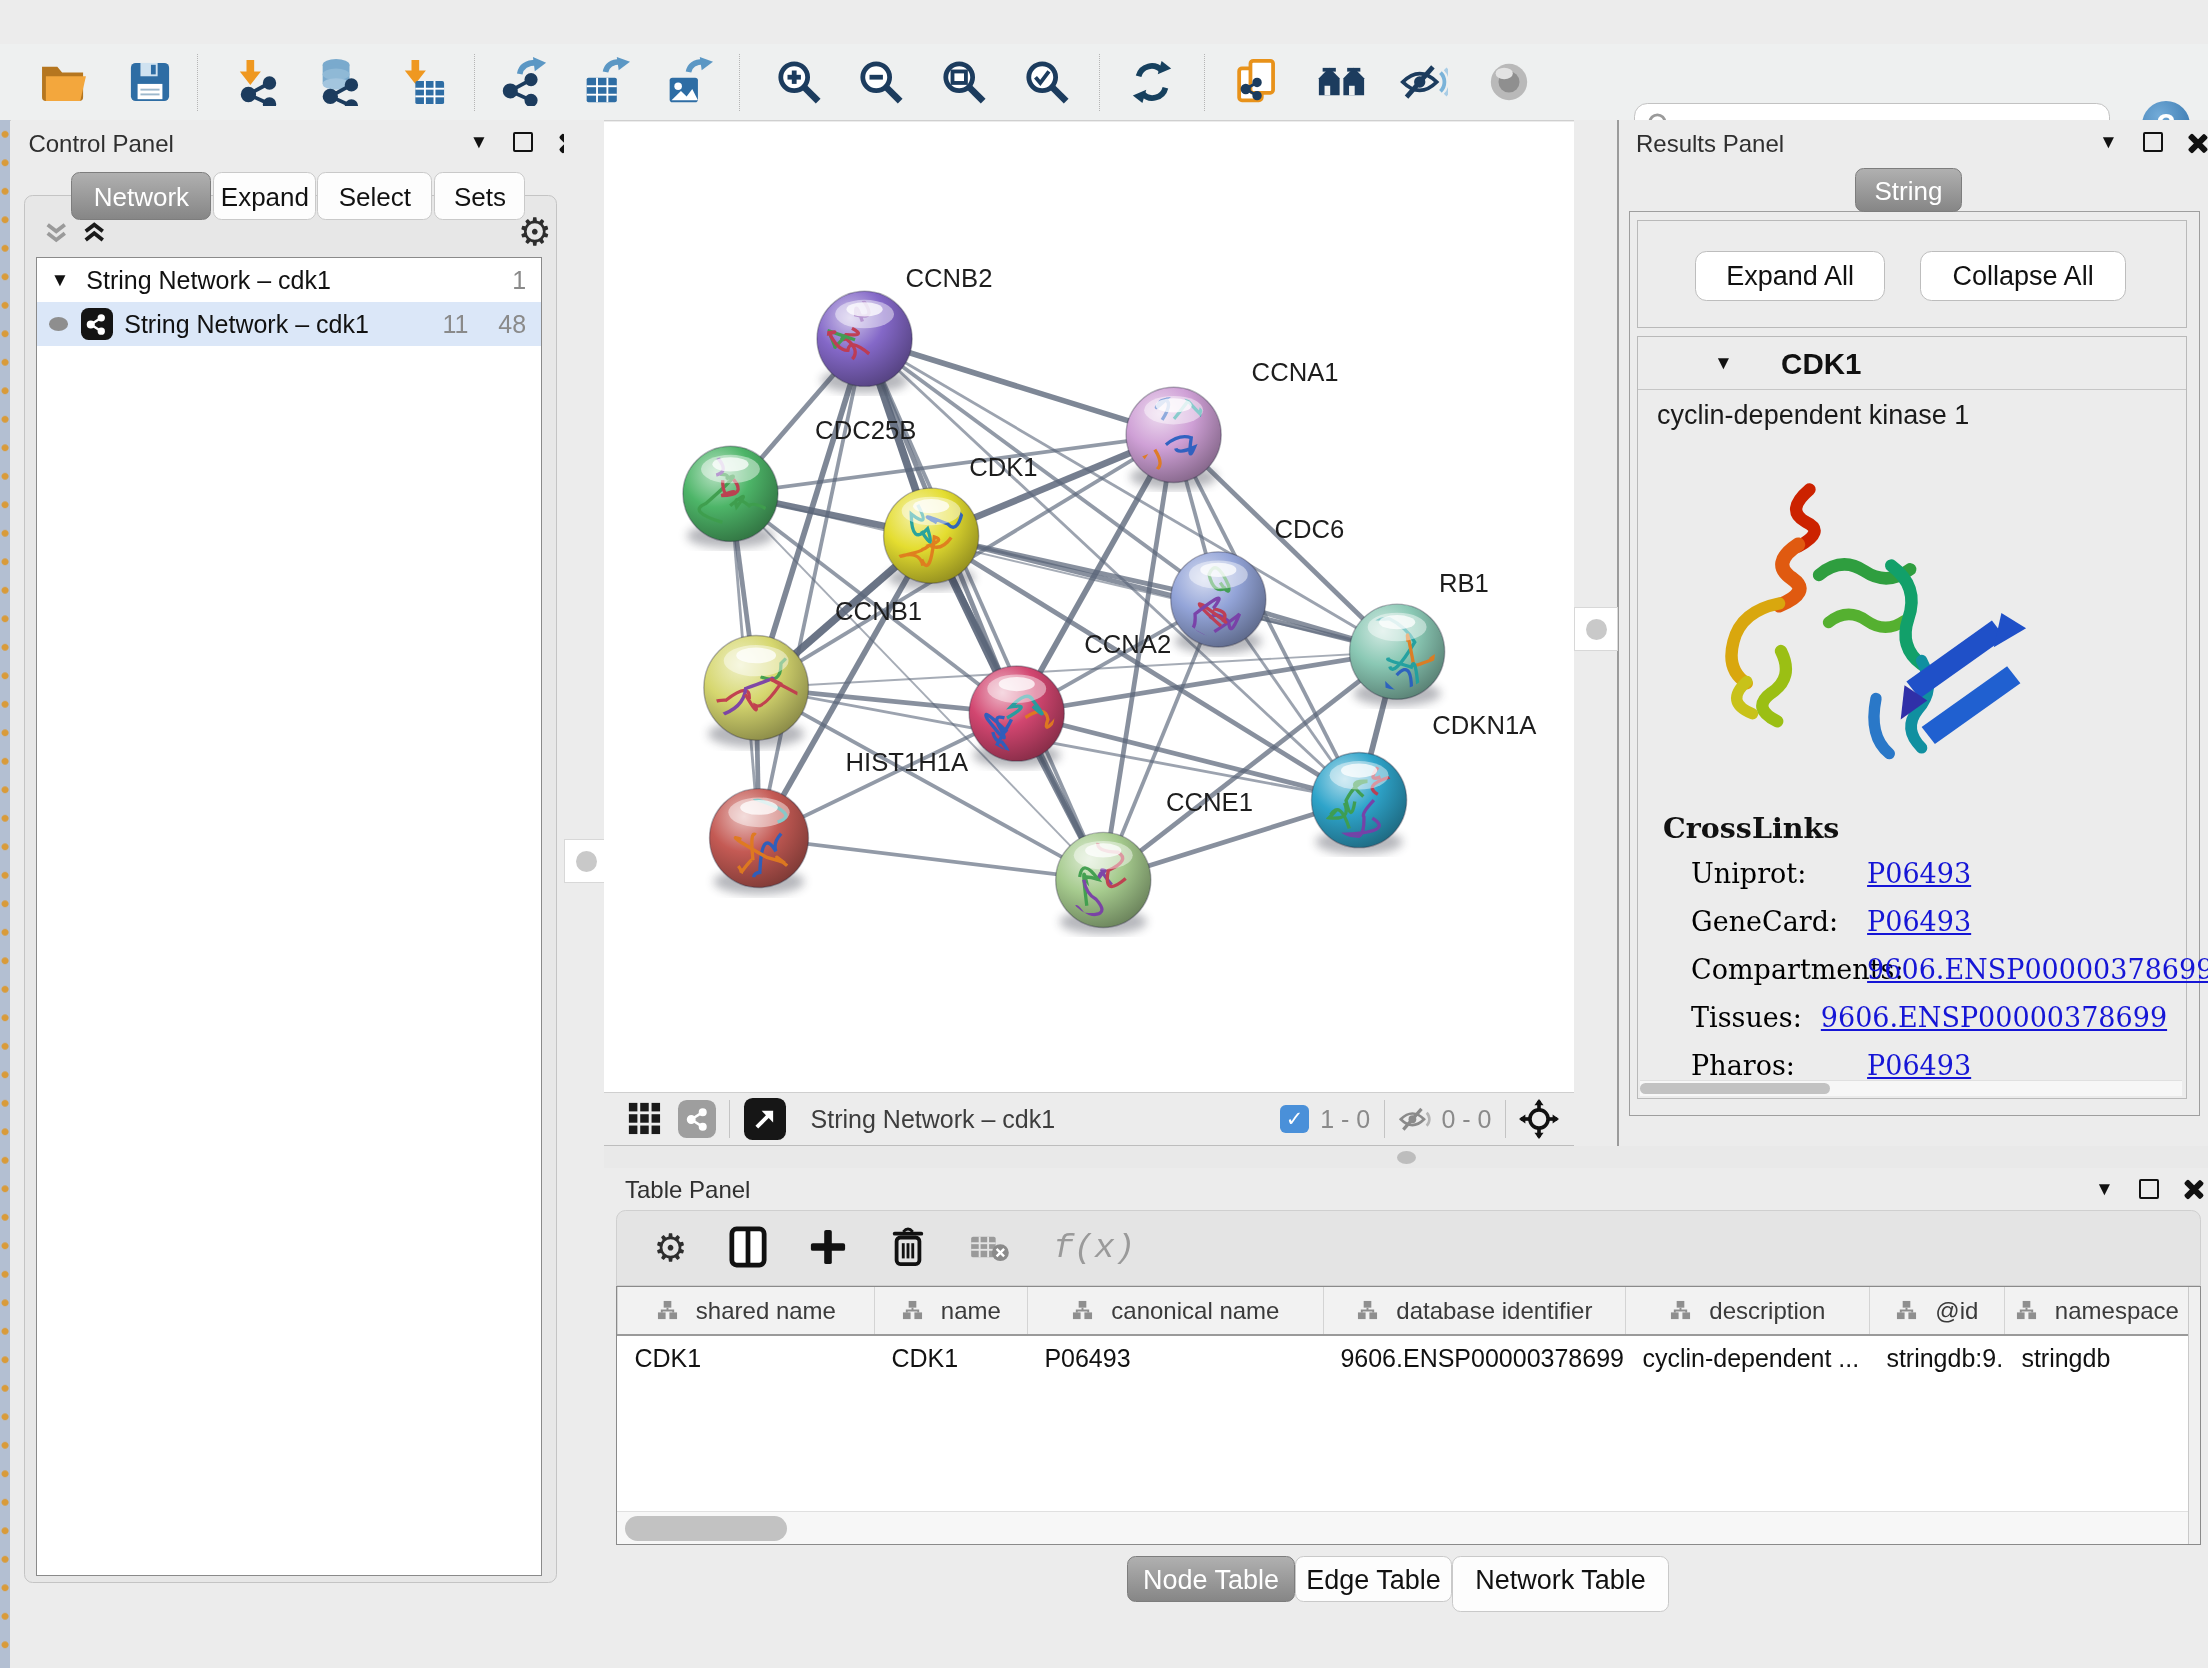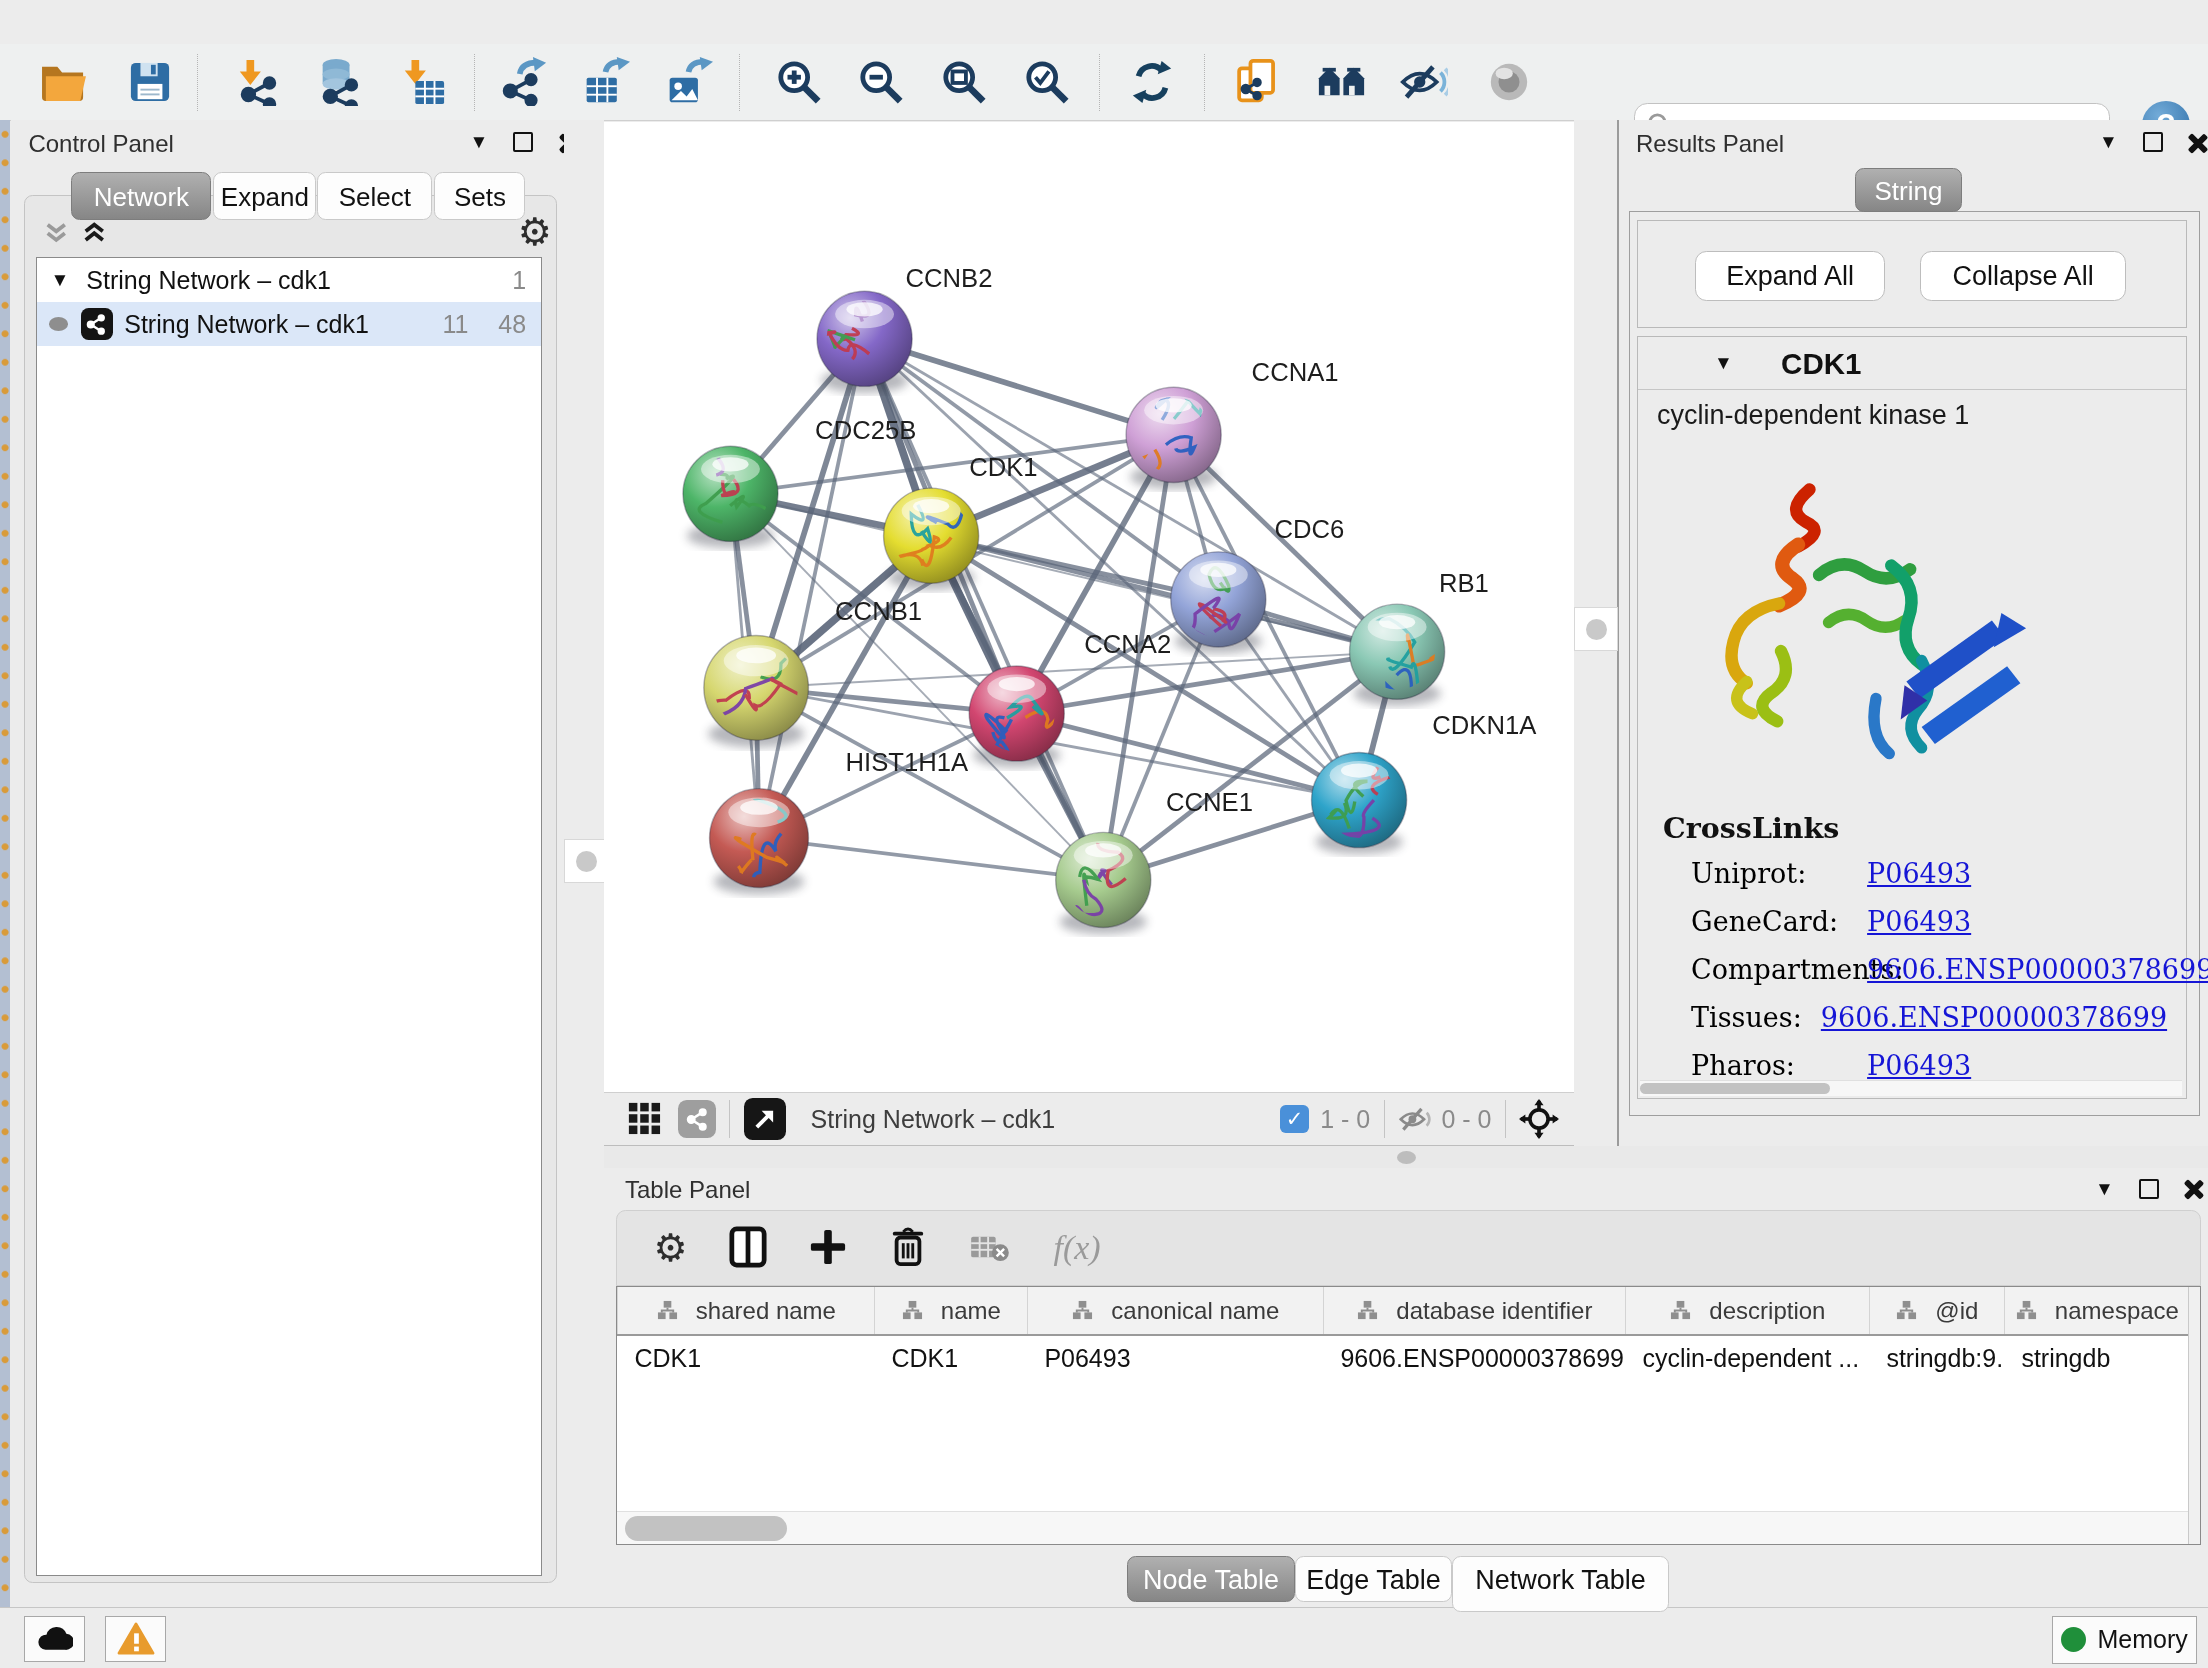--- a/index.html
+++ b/index.html
@@ -51,21 +51,21 @@
   .thdr{display:flex;background:#f2f2f2;border-bottom:2.9px solid #9a9a9a;height:49px;box-sizing:border-box;}
   .thcell{display:flex;align-items:center;justify-content:center;gap:18px;font-size:24px;color:#3a3a3a;border-left:1px solid #d4d4d4;box-sizing:border-box;overflow:hidden;white-space:nowrap;}
   .trowdata{display:flex;height:44px;}
   .tdcell{font-size:25px;color:#111;padding-left:17px;display:flex;align-items:center;box-sizing:border-box;overflow:hidden;white-space:nowrap;}
   .scrtrack{background:#f7f7f7;border-top:1px solid #e0e0e0;}
   .scrthumb{background:#c2c2c2;border-radius:13.3px;cursor:pointer;}
   
   .statusbar{left:0;top:1607px;width:2208px;height:61px;background:#ececec;border-top:1px solid #c6c6c6;}
   .sbtn{background:#fbfbfb;border:1.9px solid #a8a8a8;display:flex;align-items:center;justify-content:center;cursor:pointer;}
   .gear{font-size:38px;color:#2d2d2d;line-height:1;cursor:pointer;font-family:"DejaVu Sans",sans-serif;}
-  .fx{font-family:Liberation Serif, serif;font-style:italic;font-size:34px;color:#9a9a9a;}
+  .fx{font-family:Liberation Mono, monospace;font-style:italic;font-size:34px;color:#9a9a9a;}
   text.nodelabel{font-family:"Liberation Sans",sans-serif;font-size:27px;fill:#1d1d1d;}
 </style>
 </head>
 <body>
 
 <div id="app">
 
 
   <div class="abs toolbar">
     <div class="abs tbi" style="left:37px;">
@@ -898,33 +898,15 @@
       <div class="abs scrtrack" style="left:0;bottom:0;width:1571px;height:32px;">
         <div class="scrthumb" style="width:162px;height:25px;margin:3.8px 0 0 7.6px;"></div>
       </div>
       <div class="abs" style="right:0;top:0;width:11.4px;height:100%;background:#f0f0f0;border-left:1px solid #c9c9c9;"></div>
     </div>
     <div class="abs tab sel" style="left:523px;top:388px;width:168px;height:46px;line-height:46px;font-size:27px;">Node Table</div>
     <div class="abs tab" style="left:691px;top:388px;width:157px;height:46px;line-height:46px;font-size:27px;">Edge Table</div>
     <div class="abs tab" style="left:848px;top:388px;width:217px;height:56px;line-height:46px;font-size:27px;">Network Table</div>
   </div>
 
-  <div class="abs statusbar">
-    <div class="sbtn abs" style="left:24px;top:7.6px;width:59px;height:44px;">
-      <svg width="36" height="27" viewBox="0 0 38 28">
-          <path d="M9,26 a8,8 0 0 1 1,-16 a11,11 0 0 1 21,-1 a7,7 0 0 1 -1,17 z" fill="#111"></path>
-        </svg>
-    </div>
-    <div class="sbtn abs" style="left:105px;top:7.6px;width:59px;height:44px;">
-      <svg width="38" height="34" viewBox="0 0 40 36">
-          <path d="M20,2 L38,33 L2,33 Z" fill="#e89b2d" stroke="#e89b2d" stroke-width="3" stroke-linejoin="round"></path>
-          <rect x="18" y="12" width="5" height="11" fill="#fff"></rect>
-          <rect x="18" y="26" width="5" height="5" fill="#fff"></rect>
-        </svg>
-    </div>
-    <div class="sbtn abs" style="left:2052px;top:7.6px;width:143px;height:46px;gap:11.4px;font-size:25px;color:#111;">
-      <span id="memdot" style="width: 25px; height: 25px; border-radius: 50%; background: rgb(31, 143, 58);"></span>
-      <span>Memory</span>
-    </div>
-  </div>
 
 </div>
 
 
 </body></html>

